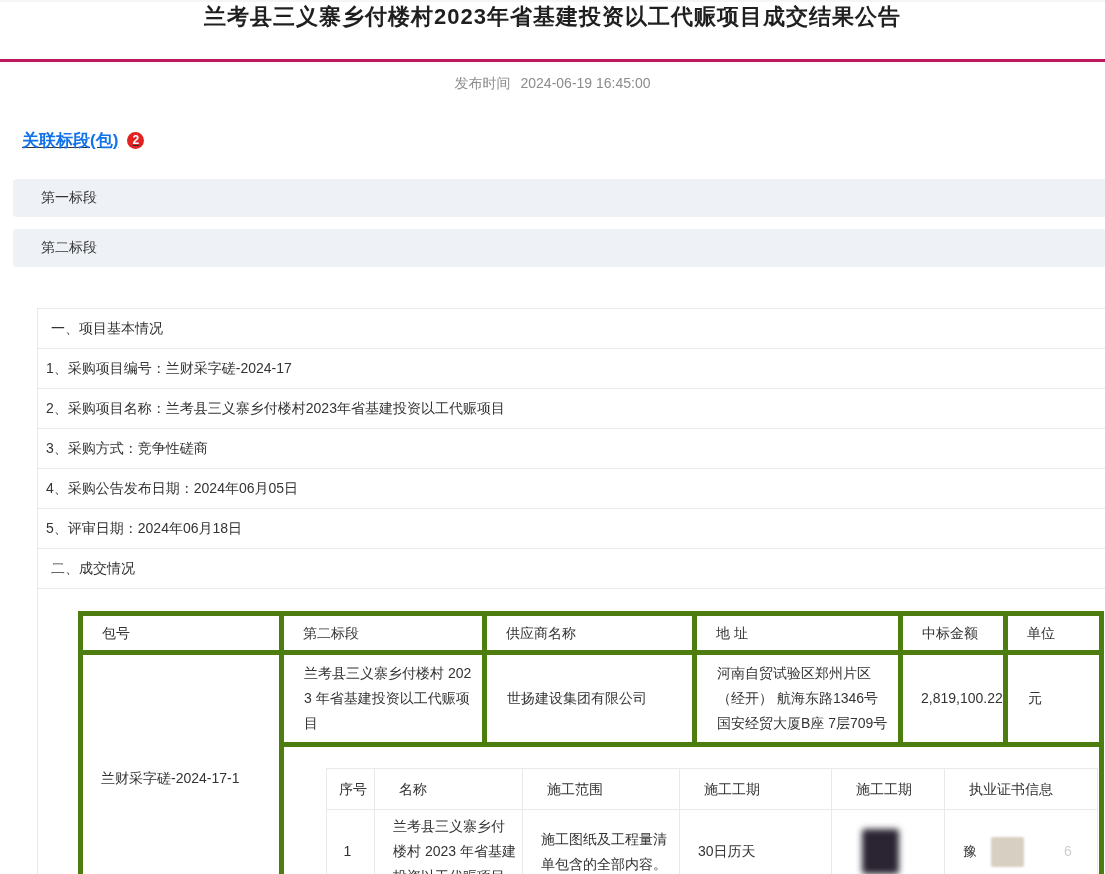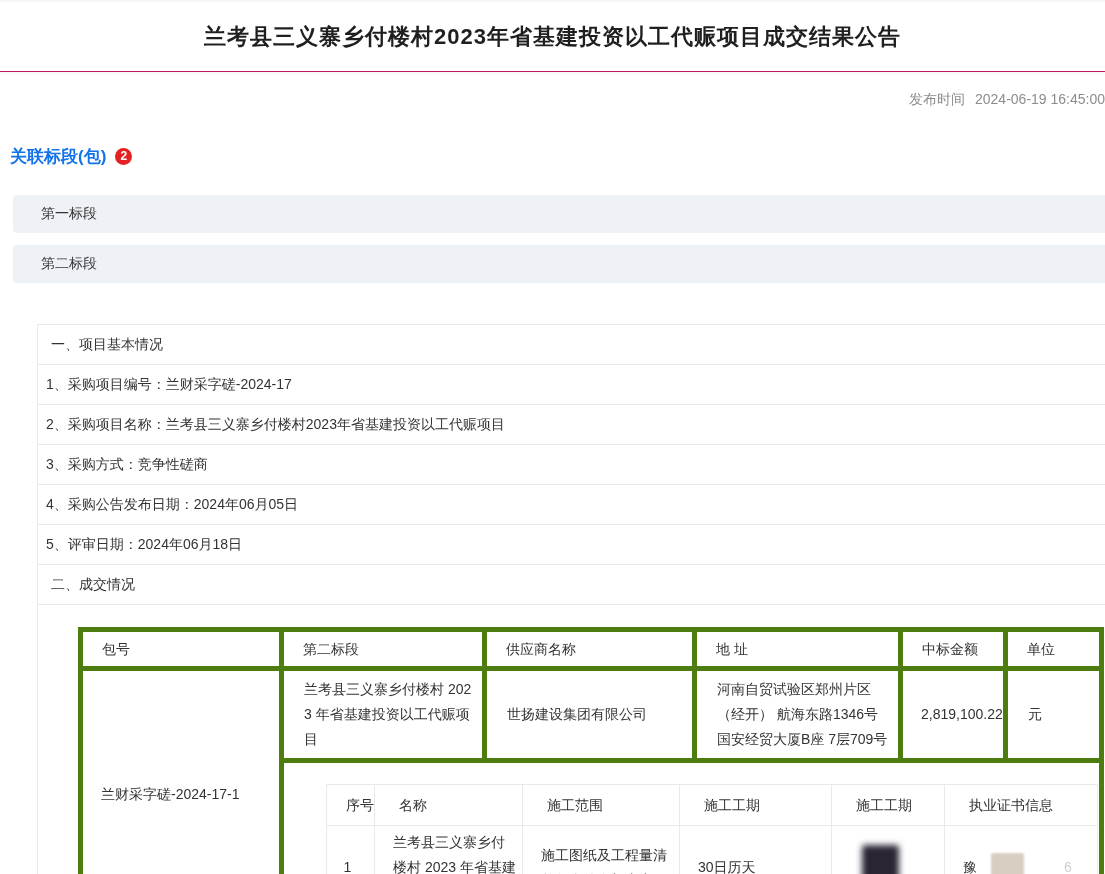--- a/index.html
+++ b/index.html
@@ -1,27 +1,27 @@
 <!DOCTYPE html>
 <html><head>
 <meta charset="utf-8">
 <style>
   * { margin:0; padding:0; box-sizing:border-box; }
   html,body { width:1105px; height:874px; overflow:hidden; background:#fff;
               font-family:"Liberation Sans", sans-serif; color:#333; }
 
-  .title-bar { height:72px; display:flex; align-items:center; justify-content:center;
-               border-top:2px solid #f5f5f5; border-bottom:1px solid #be185d;
+  .title-bar { height:62px; display:flex; justify-content:center;
+               border-top:2px solid #f5f5f5; border-bottom:3px solid #be185d;
                box-shadow:0 2px 4px rgba(0,0,0,0.03); }
   .page-title { font-size:22px; font-weight:bold; color:#1f1f1f; letter-spacing:1px; }
 
-  .publish-row { margin-top:19px; text-align:right; font-size:14px; color:#8c8c8c; }
+  .publish-row { margin-top:13px; text-align:center; font-size:14px; color:#8c8c8c; }
   .publish-row .lbl { margin-right:10px; }
 
-  .related-heading { margin:36px 0 0 10px; display:flex; align-items:center; }
+  .related-heading { margin:36px 0 0 22px; display:flex; align-items:center;text-decoration:underline; }
   .related-label { font-size:17px; font-weight:bold; color:#1273eb; }
   .badge { display:inline-block; width:17px; height:17px; margin-left:9px;
            background:#e32222; color:#fff; border-radius:50%;
            font-size:12px; line-height:17px; text-align:center; font-weight:bold; }
 
   .section-bar { margin:0 -8px 12px 13px; height:38px; background:#eef1f6; border-radius:4px;
                  display:flex; align-items:center; padding-left:28px; font-size:14px; color:#333;
                  cursor:pointer; }
   .section-bar.first { margin-top:27px; }
 
@@ -123,21 +123,21 @@
               <colgroup>
                 <col style="width:48px">
                   <col style="width:148px">
                   <col style="width:157px">
                 <col style="width:152px">
                   <col style="width:113px">
                   <col style="width:153px">
               </colgroup>
               <thead>
                 <tr>
-                  <th style="padding-left:19px">序号</th>
+                  <th style="padding-left:12px">序号</th>
                   <th>名称</th>
                   <th>施工范围</th>
                   <th>施工工期</th>
                   <th>施工工期</th>
                   <th>执业证书信息</th>
                 </tr>
               </thead>
               <tbody>
                 <tr>
                   <td class="seq-cell">1</td>

